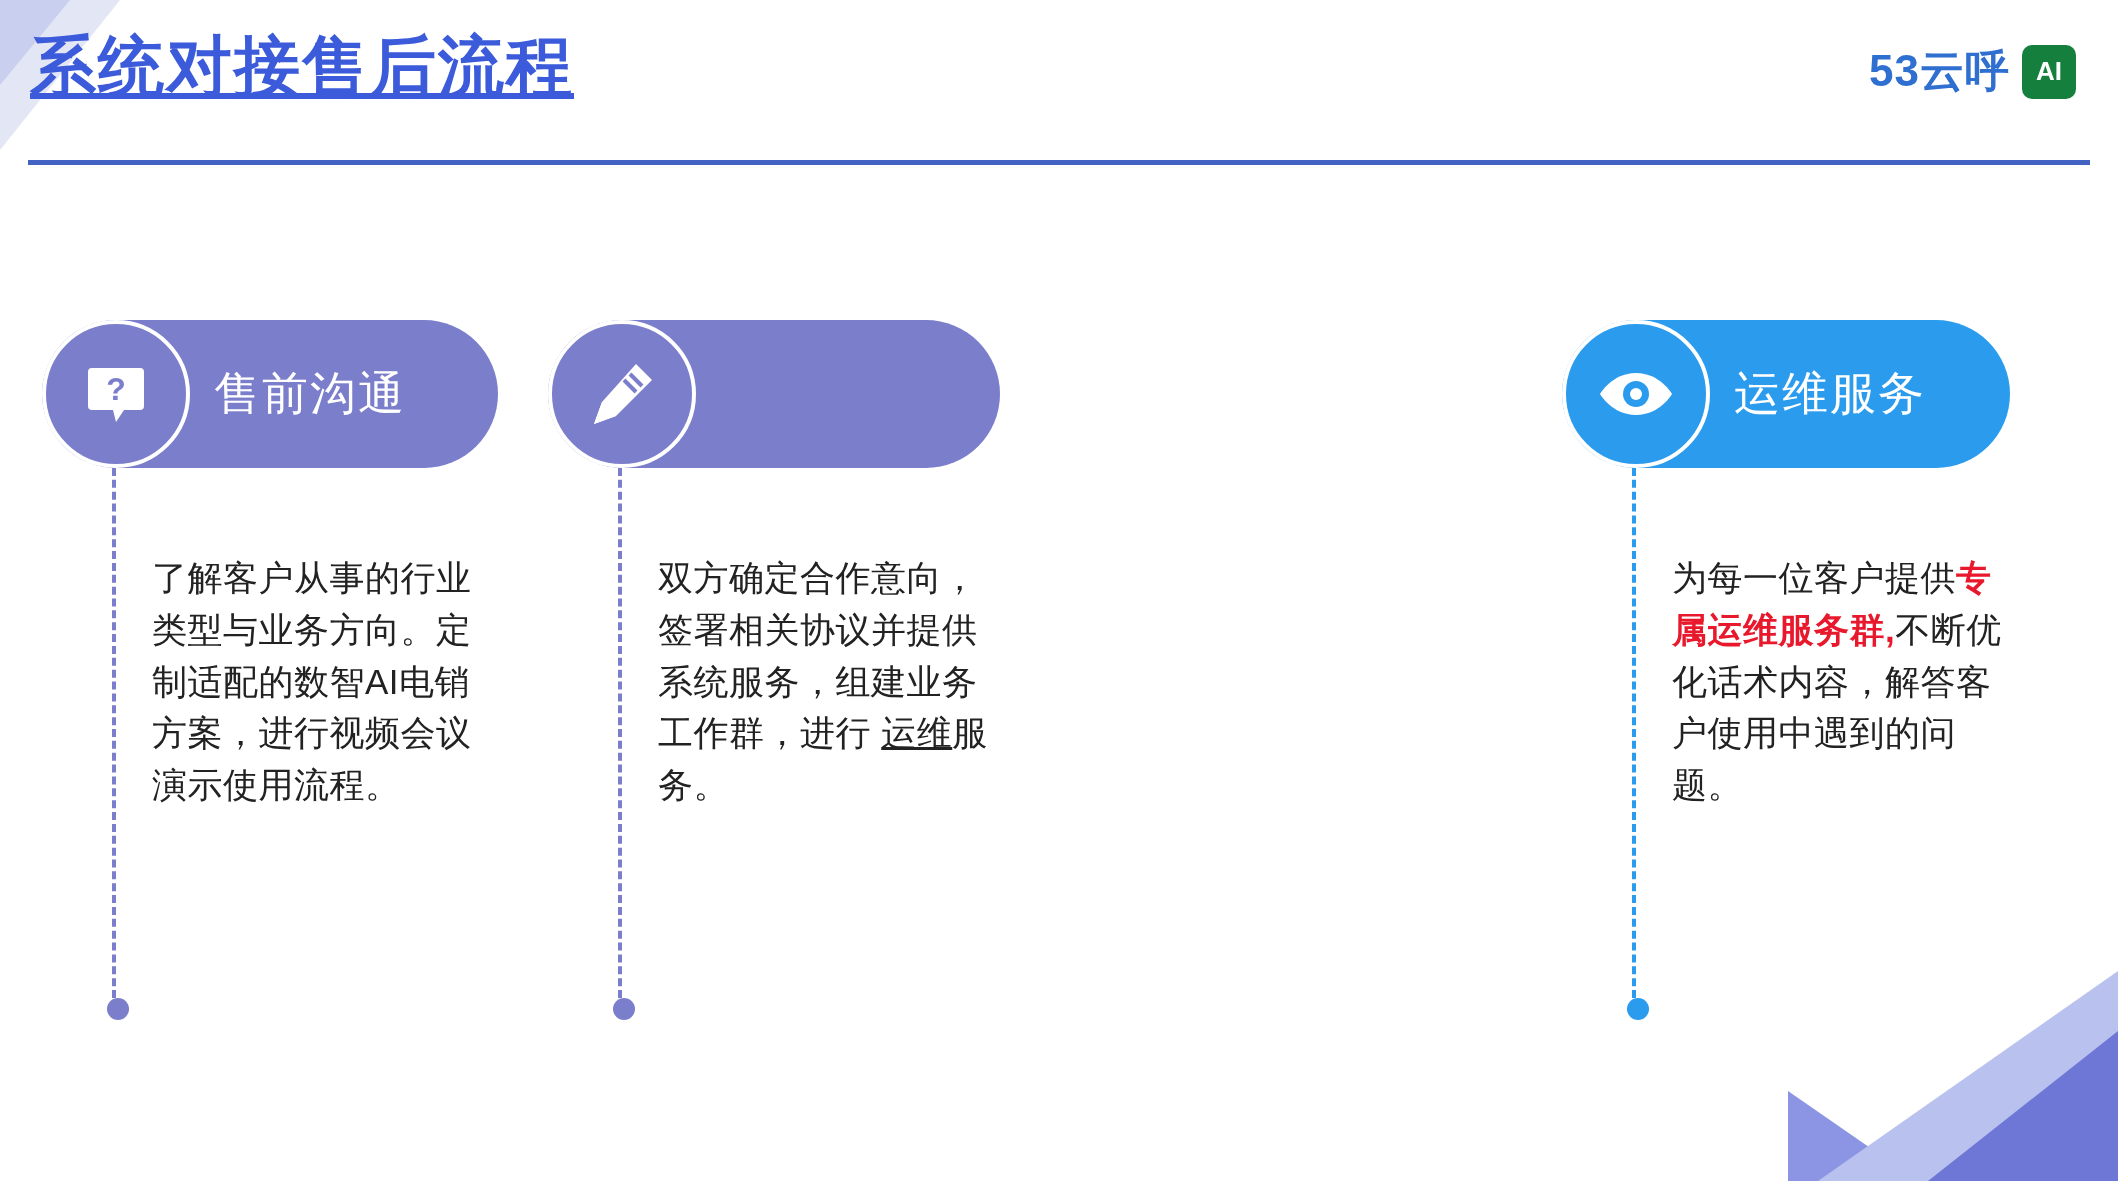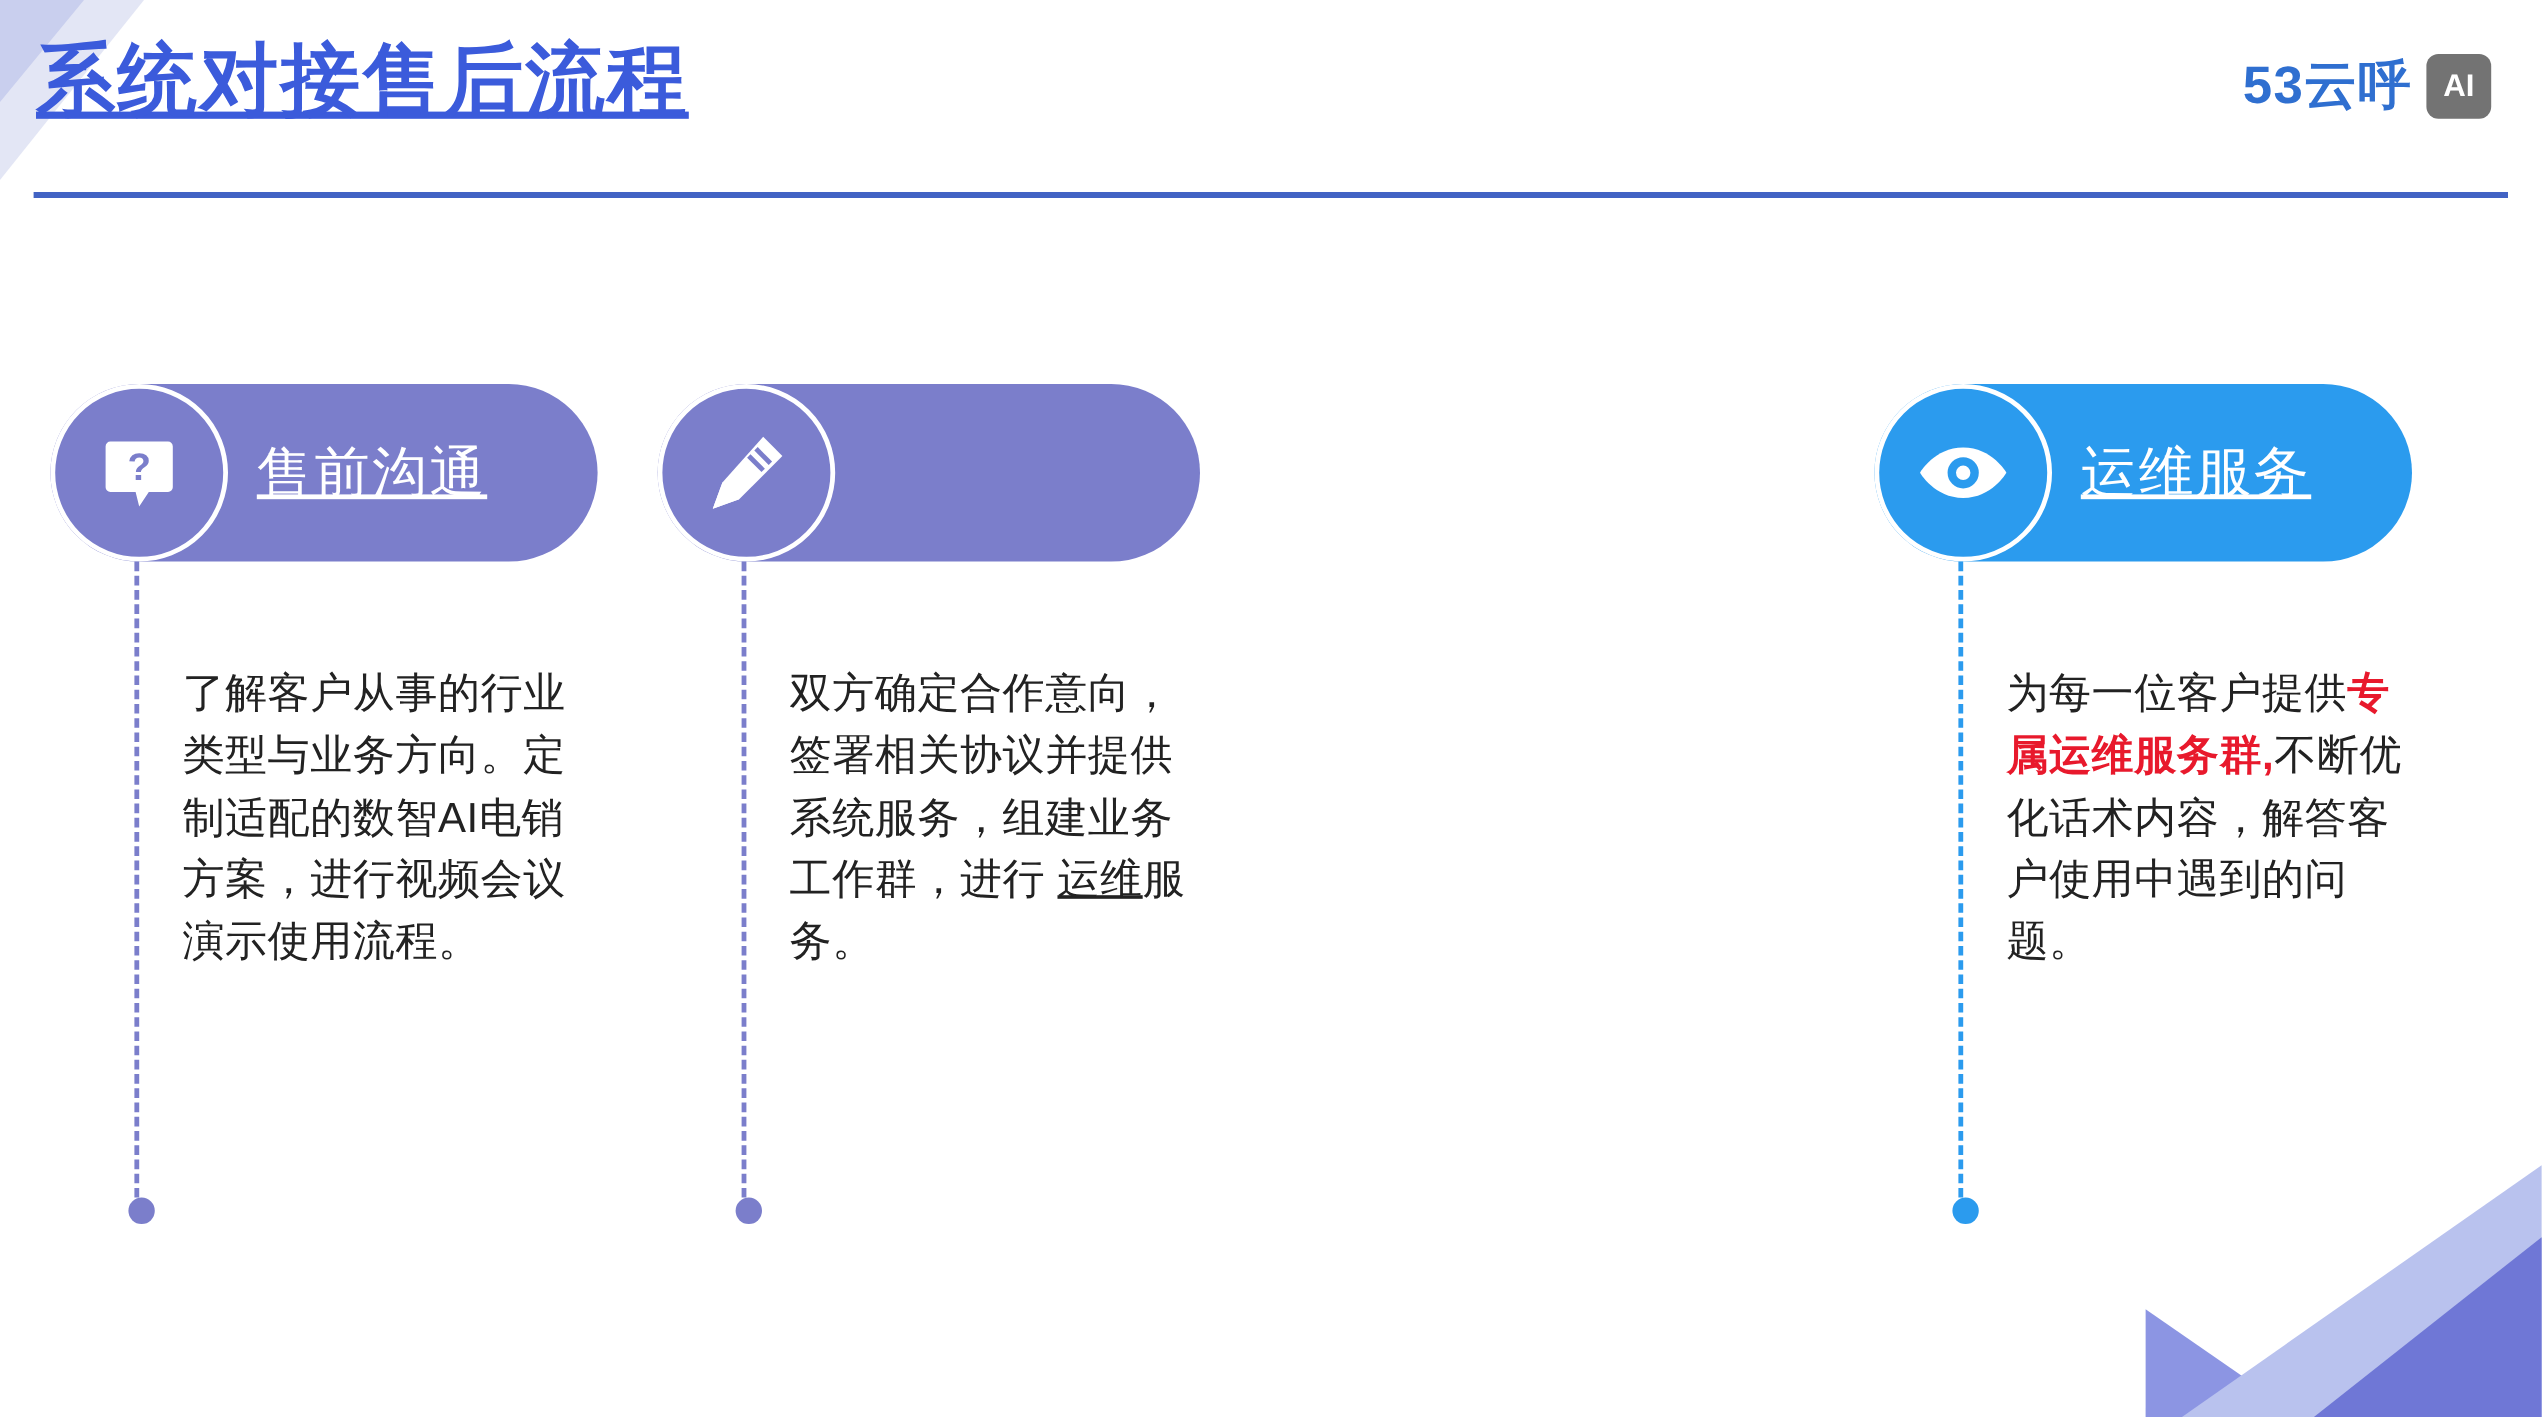--- a/index.html
+++ b/index.html
@@ -76,21 +76,21 @@
   .brand-name {
     font-size: 44px;
     font-weight: bold;
     color: #2f6fd0;
     letter-spacing: 1px;
   }
   .brand-badge {
     width: 54px;
     height: 54px;
     border-radius: 10px;
-    background: #737373;
+    background: #15803d;
     color: #ffffff;
     font-size: 26px;
     font-weight: bold;
     display: flex;
     align-items: center;
     justify-content: center;
   }
   .header-rule {
     position: absolute;
     left: 28px;
@@ -146,21 +146,20 @@
   }
   .step-0 .pill-circle, .step-1 .pill-circle { background: #7b7ecb; }
   .step-2 .pill-circle, .step-3 .pill-circle { background: #2b9bee; }
 
   .pill-label {
     margin-left: 172px;
     font-size: 46px;
     color: #ffffff;
     letter-spacing: 2px;
     white-space: nowrap;
-    text-decoration: underline;
   }
 
   
   .connector {
     position: absolute;
     top: 148px;
     left: 70px;
     width: 4px;
     height: 530px;
     border-left: 4px dashed #7b7ecb;

